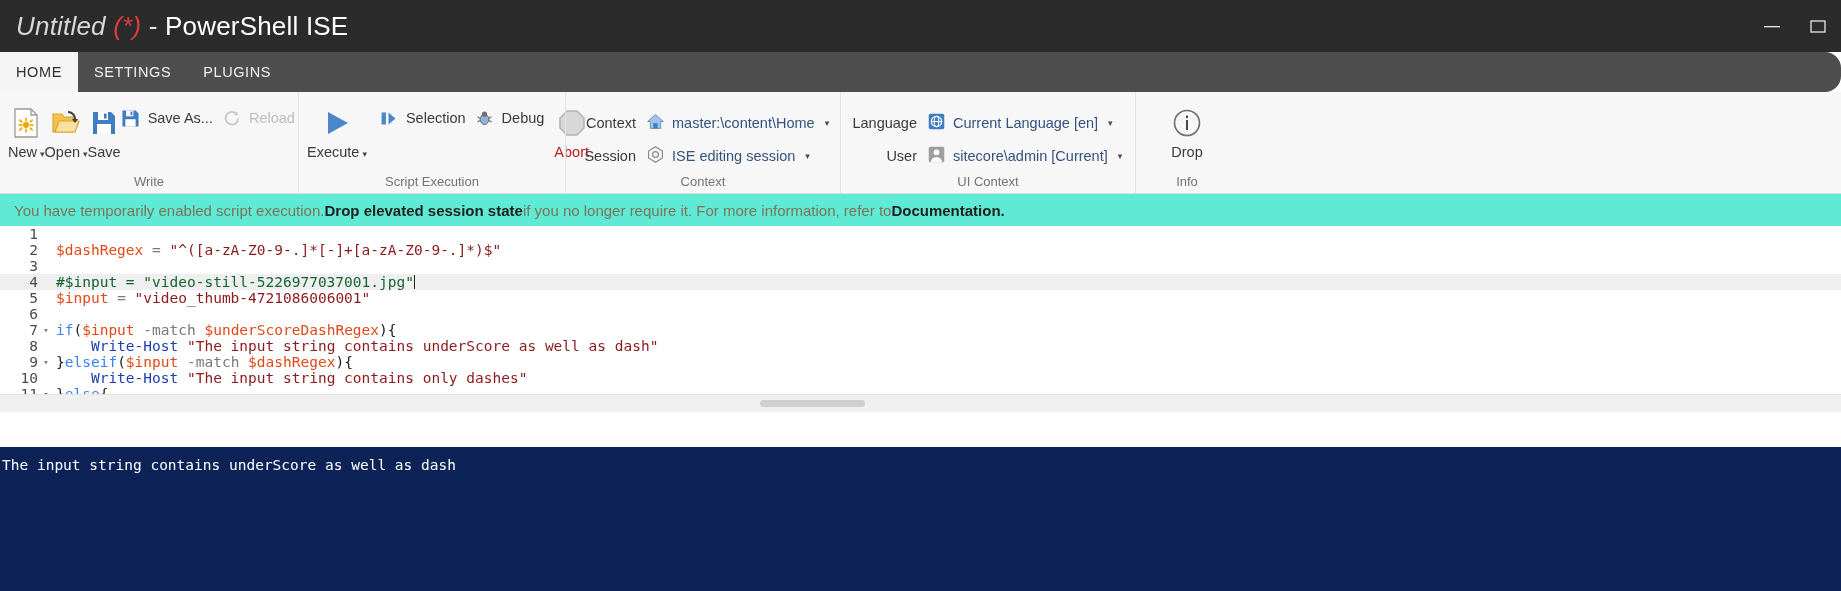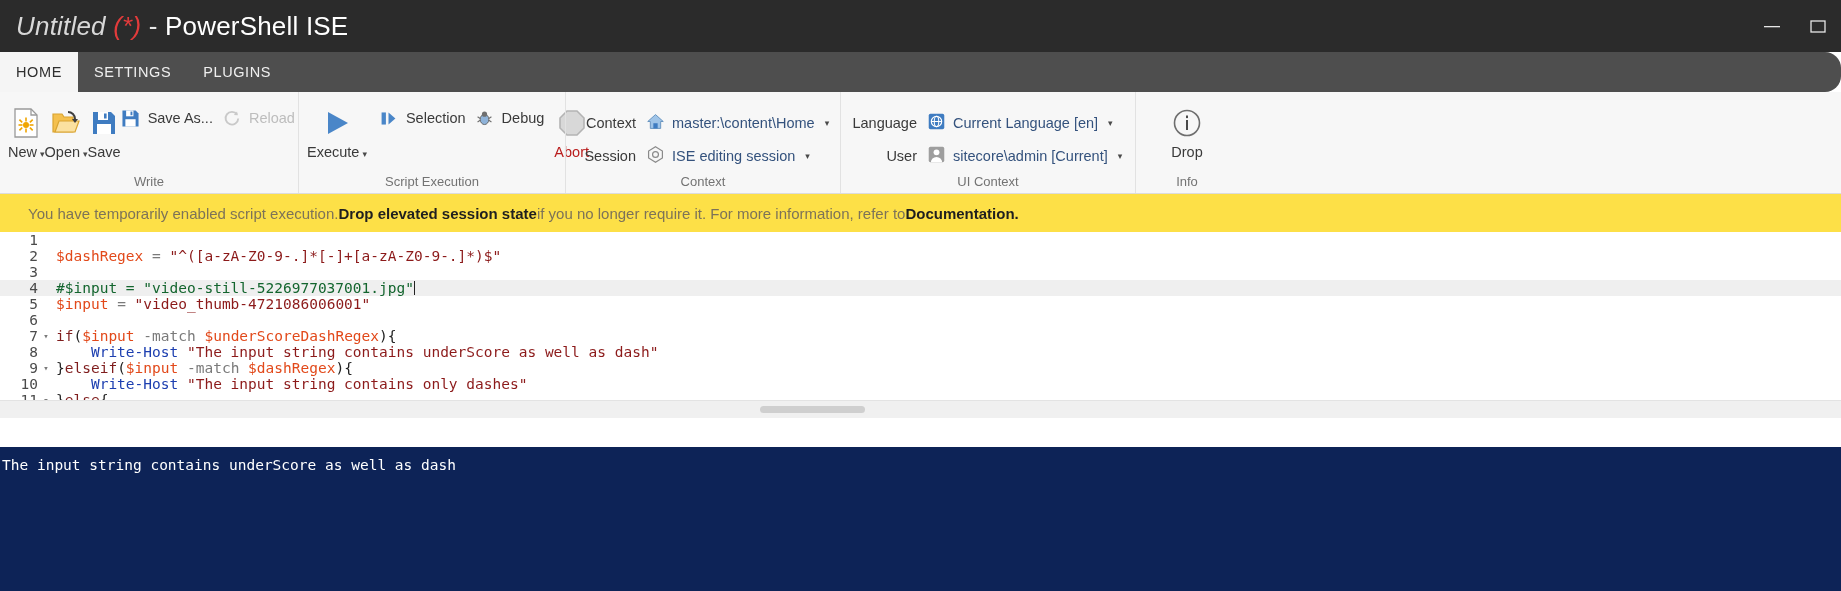--- a/index.html
+++ b/index.html
@@ -146,24 +146,24 @@
     text-align: right; margin-right: 10px;
   }
   .kvval {
     font-size: 14.5px; color: #2f4f7a;
     display: flex; align-items: center; gap: 7px;
   }
   .kvval .vtext { color: #34527d; }
 
   
   .notice {
-    height: 38px;
-    background: #fde047;
+    height: 32px;
+    background: #5eead4;
     display: flex; align-items: center;
-    padding-left: 28px;
+    padding-left: 14px;
     font-size: 15px;
     color: #7d7358;
     white-space: nowrap;
   }
   .notice b { color: #1f1f1f; font-weight: bold; }
 
   
   .editor {
     position: relative;
     height: 168px;
@@ -190,21 +190,21 @@
     width: 12px; flex: none;
     color: #7a7a7a; font-size: 9px;
     text-align: center;
   }
   .codetext { padding-left: 4px; }
 
   
   .t-var    { color: #e2491a; }
   .t-str    { color: #8c1a1a; }
   .t-op     { color: #7a7a7a; }
-  .t-kw     { color: #7f1d1d; }
+  .t-kw     { color: #3b82f6; }
   .t-cmd    { color: #1d3fb0; }
   .t-cmt    { color: #13652e; }
   .t-plain  { color: #222222; }
   .t-punc   { color: #222222; }
   .caretbar {
     display: inline-block;
     width: 1px; height: 14px;
     background: #222;
     vertical-align: -2px;
   }

